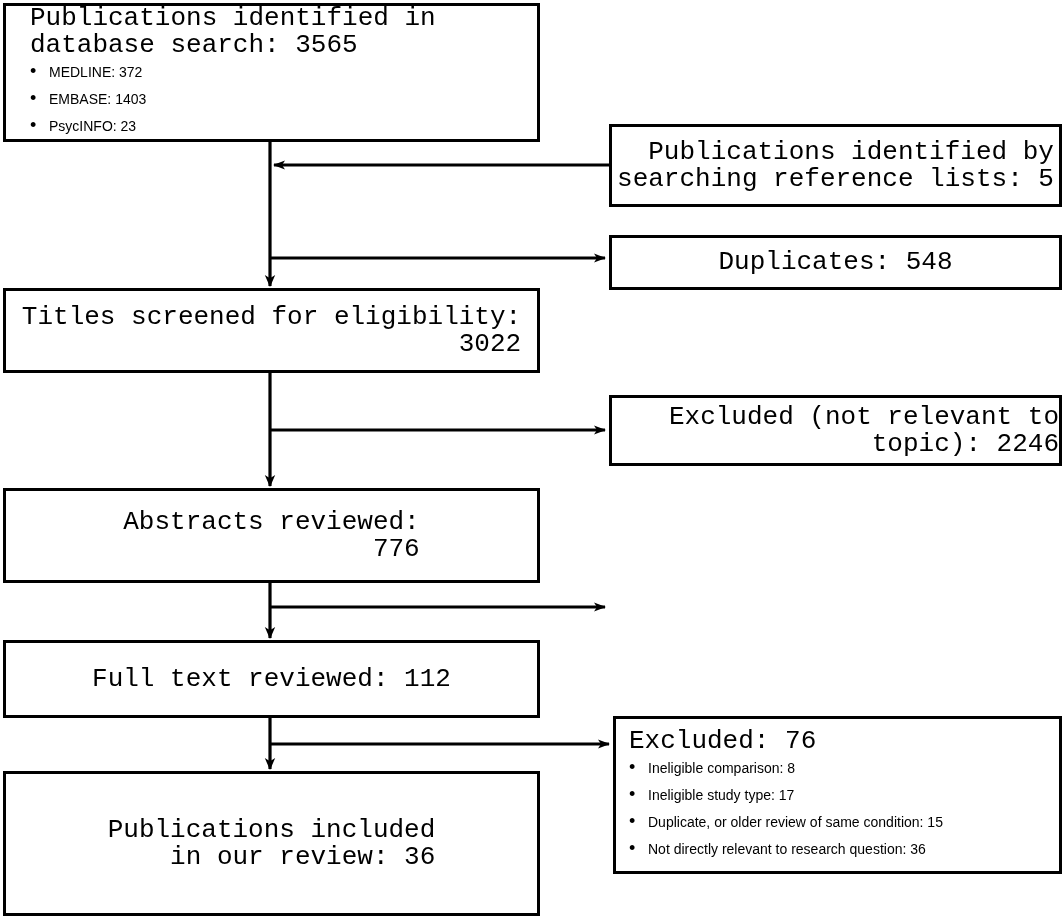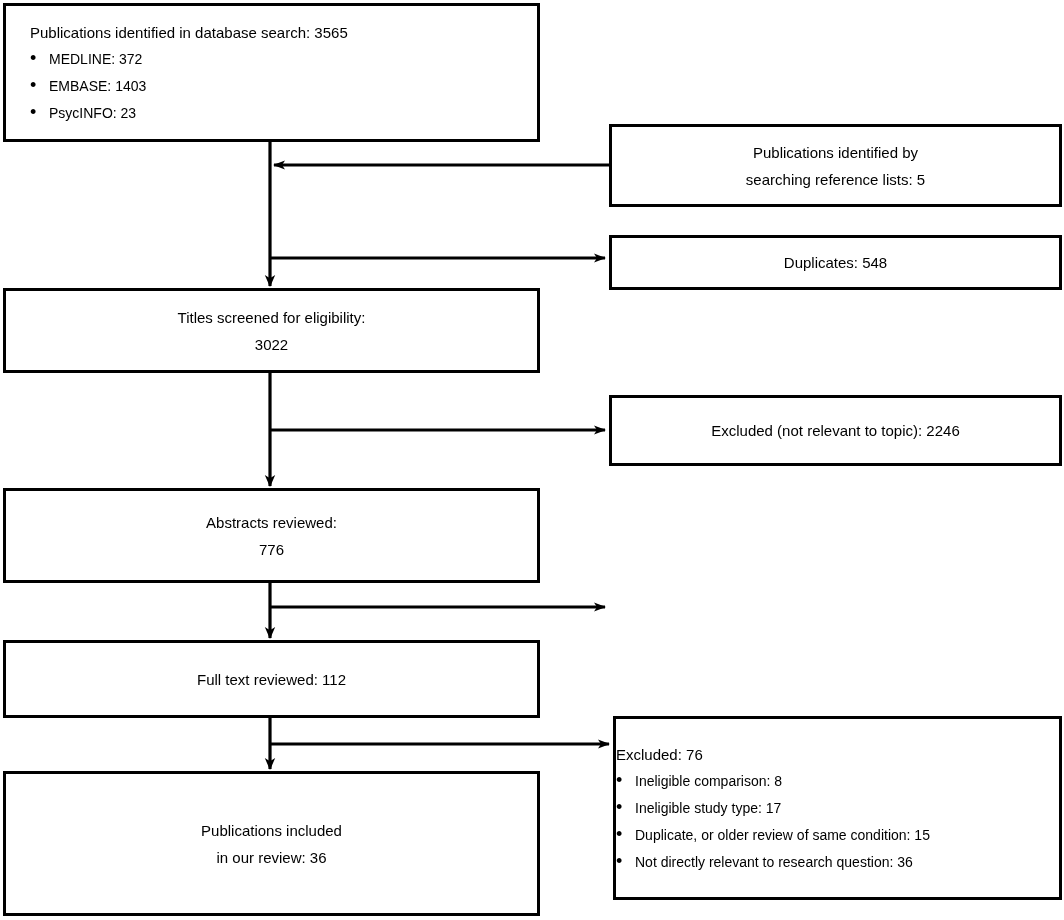--- a/index.html
+++ b/index.html
@@ -28,30 +28,31 @@
     box-sizing: border-box;
     border: 3px solid #000000;
     background: #ffffff;
     display: flex;
     flex-direction: column;
     justify-content: center;
     z-index: 2;
   }
   .node-box.centered {
     align-items: center;
-    text-align: center;
+    text-align: right;
   }
   .node-box.left-aligned {
     align-items: flex-start;
     text-align: left;
   }
   .node-title {
-    font-size: 15px;
+    font-size: 26px;
     line-height: 27px;
     white-space: pre-line;
+    font-family: Liberation Mono, monospace;
   }
   .node-list {
     list-style: none;
     margin: 0;
     padding: 0;
   }
   .node-list li {
     font-size: 14px;
     line-height: 27px;
     position: relative;
@@ -138,21 +139,21 @@
 
   <div class="node-box centered" style="left:609px; top:235px; width:453px; height:55px;">
     <div class="node-title">Duplicates: 548</div>
   </div>
 
   <div class="node-box centered" style="left:609px; top:395px; width:453px; height:71px;">
     <div class="node-title">Excluded (not relevant to topic): 2246</div>
   </div>
 
 
-  <div class="node-box left-aligned" style="left:613px; top:716px; width:449px; height:184px; ">
+  <div class="node-box left-aligned" style="left:613px; top:716px; width:449px; height:158px; padding-left:13px;">
     <div class="node-title">Excluded: 76</div>
     <ul class="node-list">
       <li>Ineligible comparison: 8</li>
       <li>Ineligible study type: 17</li>
       <li>Duplicate, or older review of same condition: 15</li>
       <li>Not directly relevant to research question: 36</li>
     </ul>
   </div>
 
 </div>

